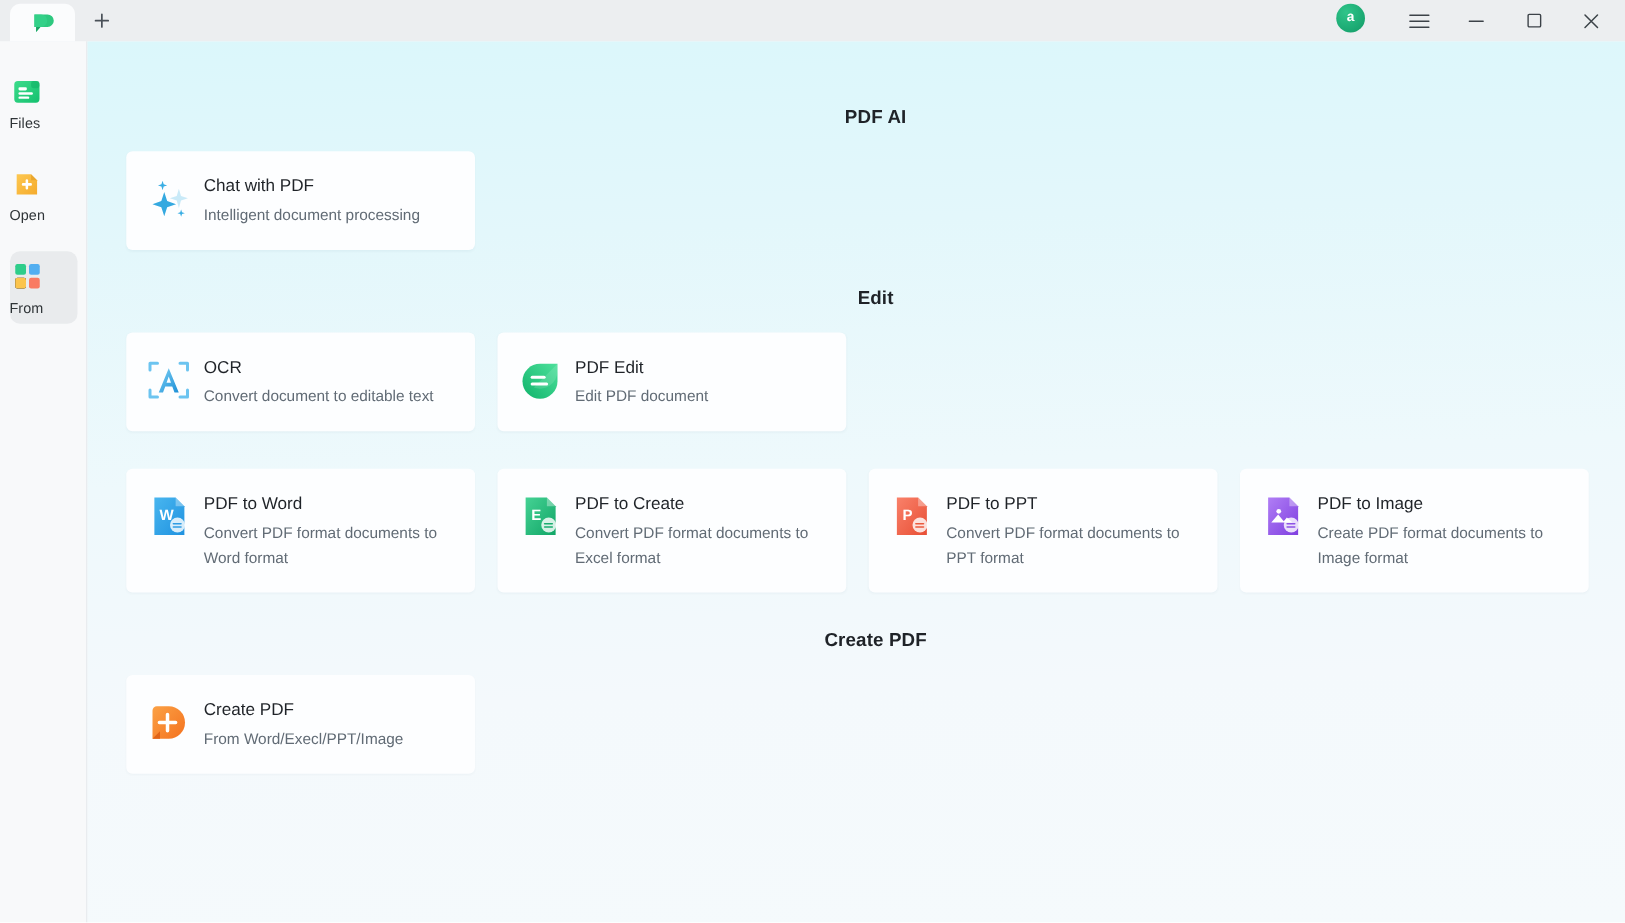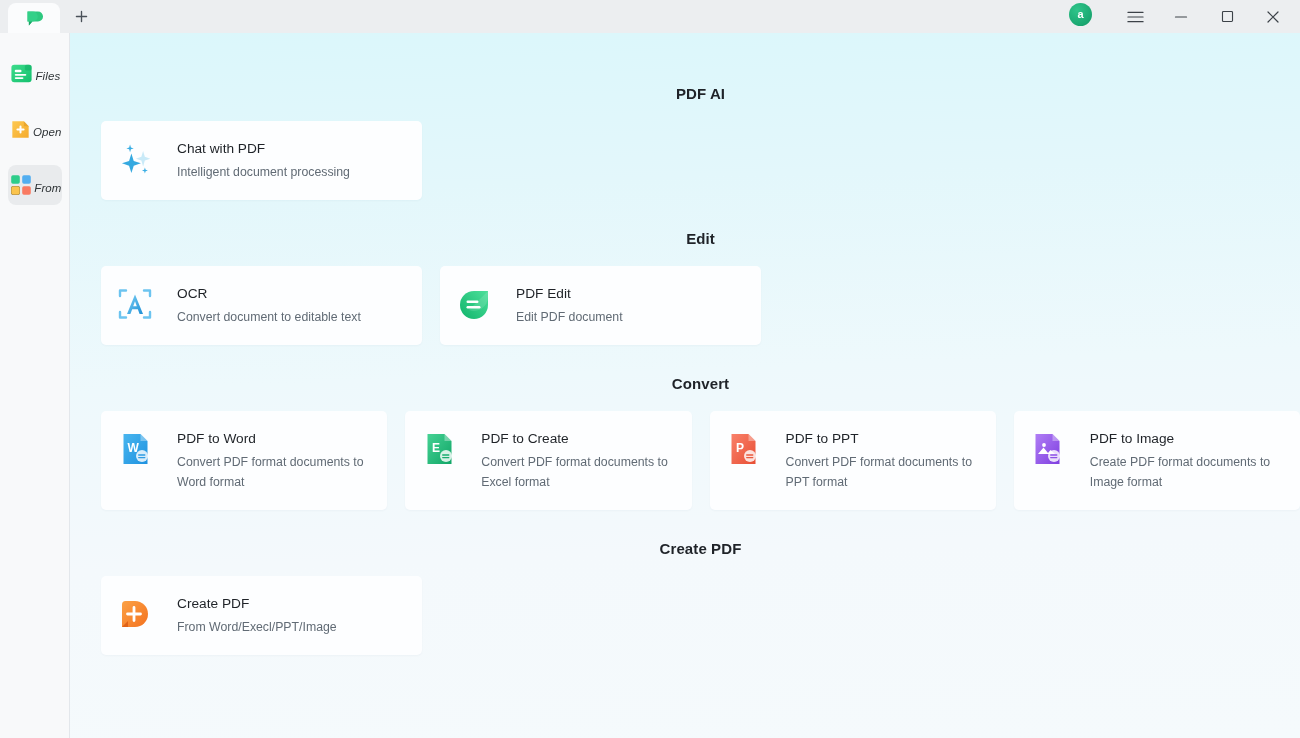--- a/index.html
+++ b/index.html
@@ -61,22 +61,22 @@
   
   .sidebar {
     width: 70px; min-width: 70px;
     background: #f8f9fa;
     border-right: 1px solid #e3e7eb;
     padding-top: 20px;
     display: flex; flex-direction: column; align-items: center;
   }
   .side-item {
     width: 54px; padding: 6px 0 6px 0;
-    display: flex; flex-direction: row; align-items: center;
-    border-radius: 8px; margin-bottom: 16px; font-style: italic;
+    display: flex; flex-direction: column; 
+    border-radius: 8px; margin-bottom: 16px;
   }
   .side-item.active { background: #e9ebed; }
   .side-icon { width: 28px; height: 28px; display: flex; align-items: center; justify-content: center; }
   .side-icon svg { display: block; }
   .side-label {
     font-size: 11.5px; color: #2f3437; margin-top: 6px; letter-spacing: .1px;
   }
 
   
   .main {
@@ -88,27 +88,27 @@
   .section { margin-bottom: 0; }
   .section-title {
     font-size: 15px; font-weight: 700; color: #1f2328;
     letter-spacing: .1px;
     margin-bottom: 19px;
     text-align: center;
   }
   .card-row { display: flex; gap: 18px; flex-wrap: nowrap; }
 
   .card {
-    width: 321px;
+    width: 279px;
     background: #fdfeff;
     border-radius: 5px;
     display: flex;
     align-items: flex-start;
     padding: 17px 14px 17px 16px;
-    gap: 24px;
+    gap: 10px;
     box-shadow: 0 1px 2px rgba(26,60,90,0.035);
   }
   .card.tall { min-height: 97px; }
   .card.short { min-height: 74px; }
   .card-icon { width: 36px; height: 36px; flex: 0 0 36px; display: flex; align-items: center; justify-content: center; margin-top: 3px; }
   .card-icon svg { display: block; }
   .card-text { display: flex; flex-direction: column; padding-top: 2px; }
   .card-title { font-size: 13.7px; color: #1f2328; margin-bottom: 6px; line-height: 1.25; }
   .card-desc { font-size: 12.3px; color: #616b75; line-height: 1.62; max-width: 190px; }
 
@@ -285,21 +285,20 @@
             <div class="card-text">
               <div class="card-title">PDF Edit</div>
               <div class="card-desc">Edit PDF document</div>
             </div>
           </div>
 
         </div>
       </div>
 
       <div class="section sec-convert">
-        <div class="section-title">Convert</div>
         <div class="card-row">
 
           <div class="card tall">
             <span class="card-icon">
               <svg width="31" height="34" viewBox="0 0 30 34">
                 <defs>
                     <linearGradient id="gW" x1="0" y1="0" x2="1" y2="1">
                   <stop offset="0" stop-color="#49b6ef"></stop>
                       <stop offset="1" stop-color="#1f92e0"></stop>
                 </linearGradient>

